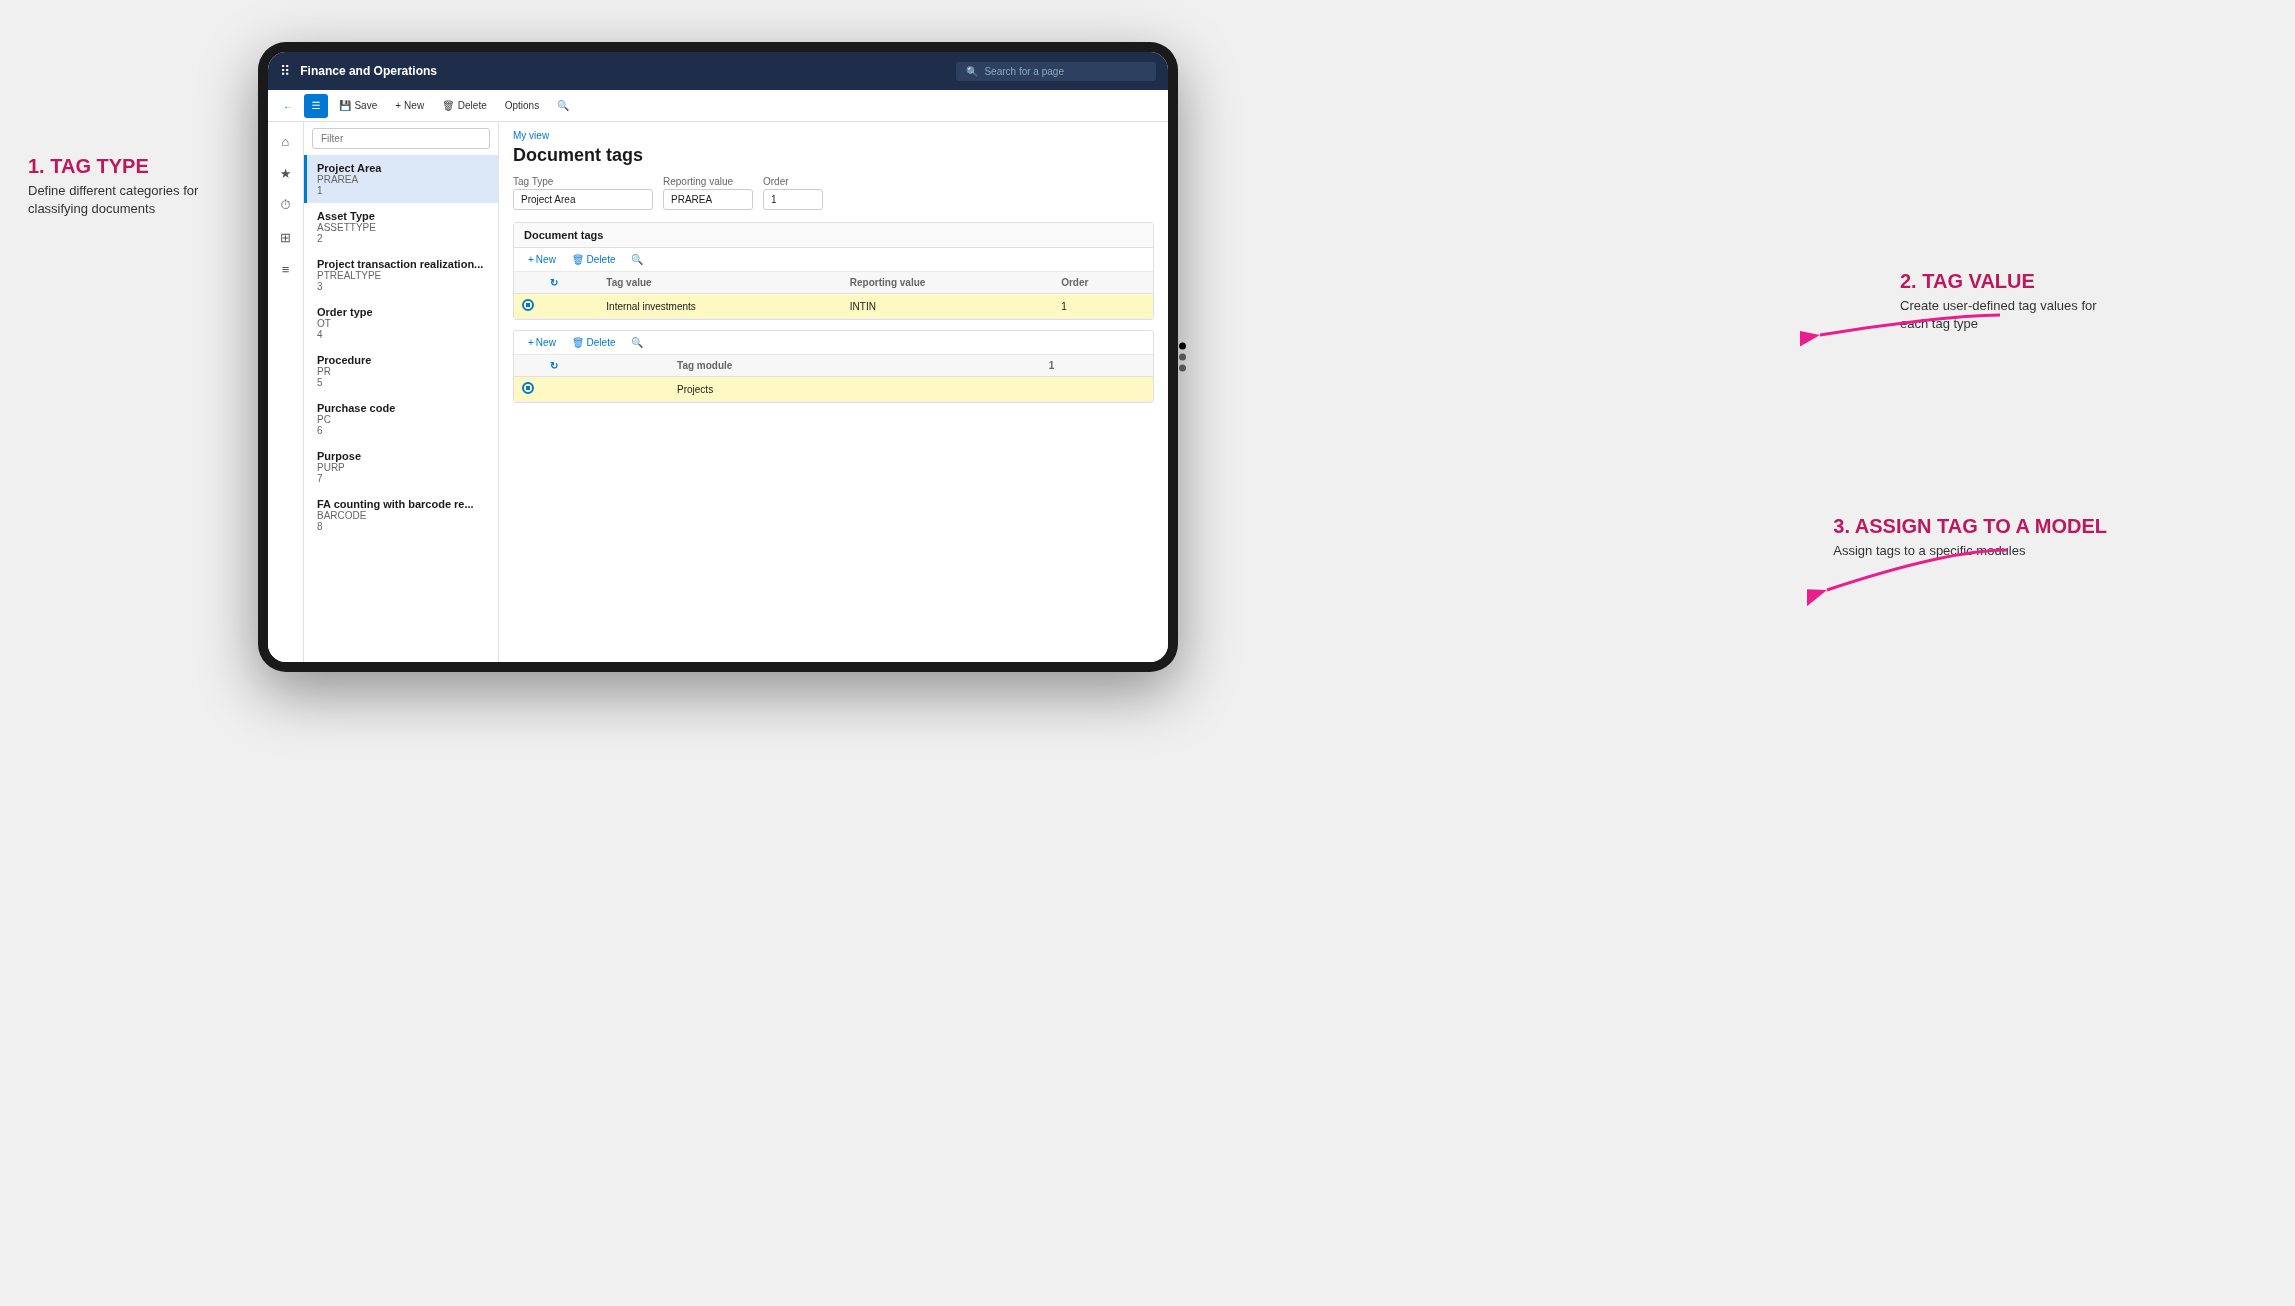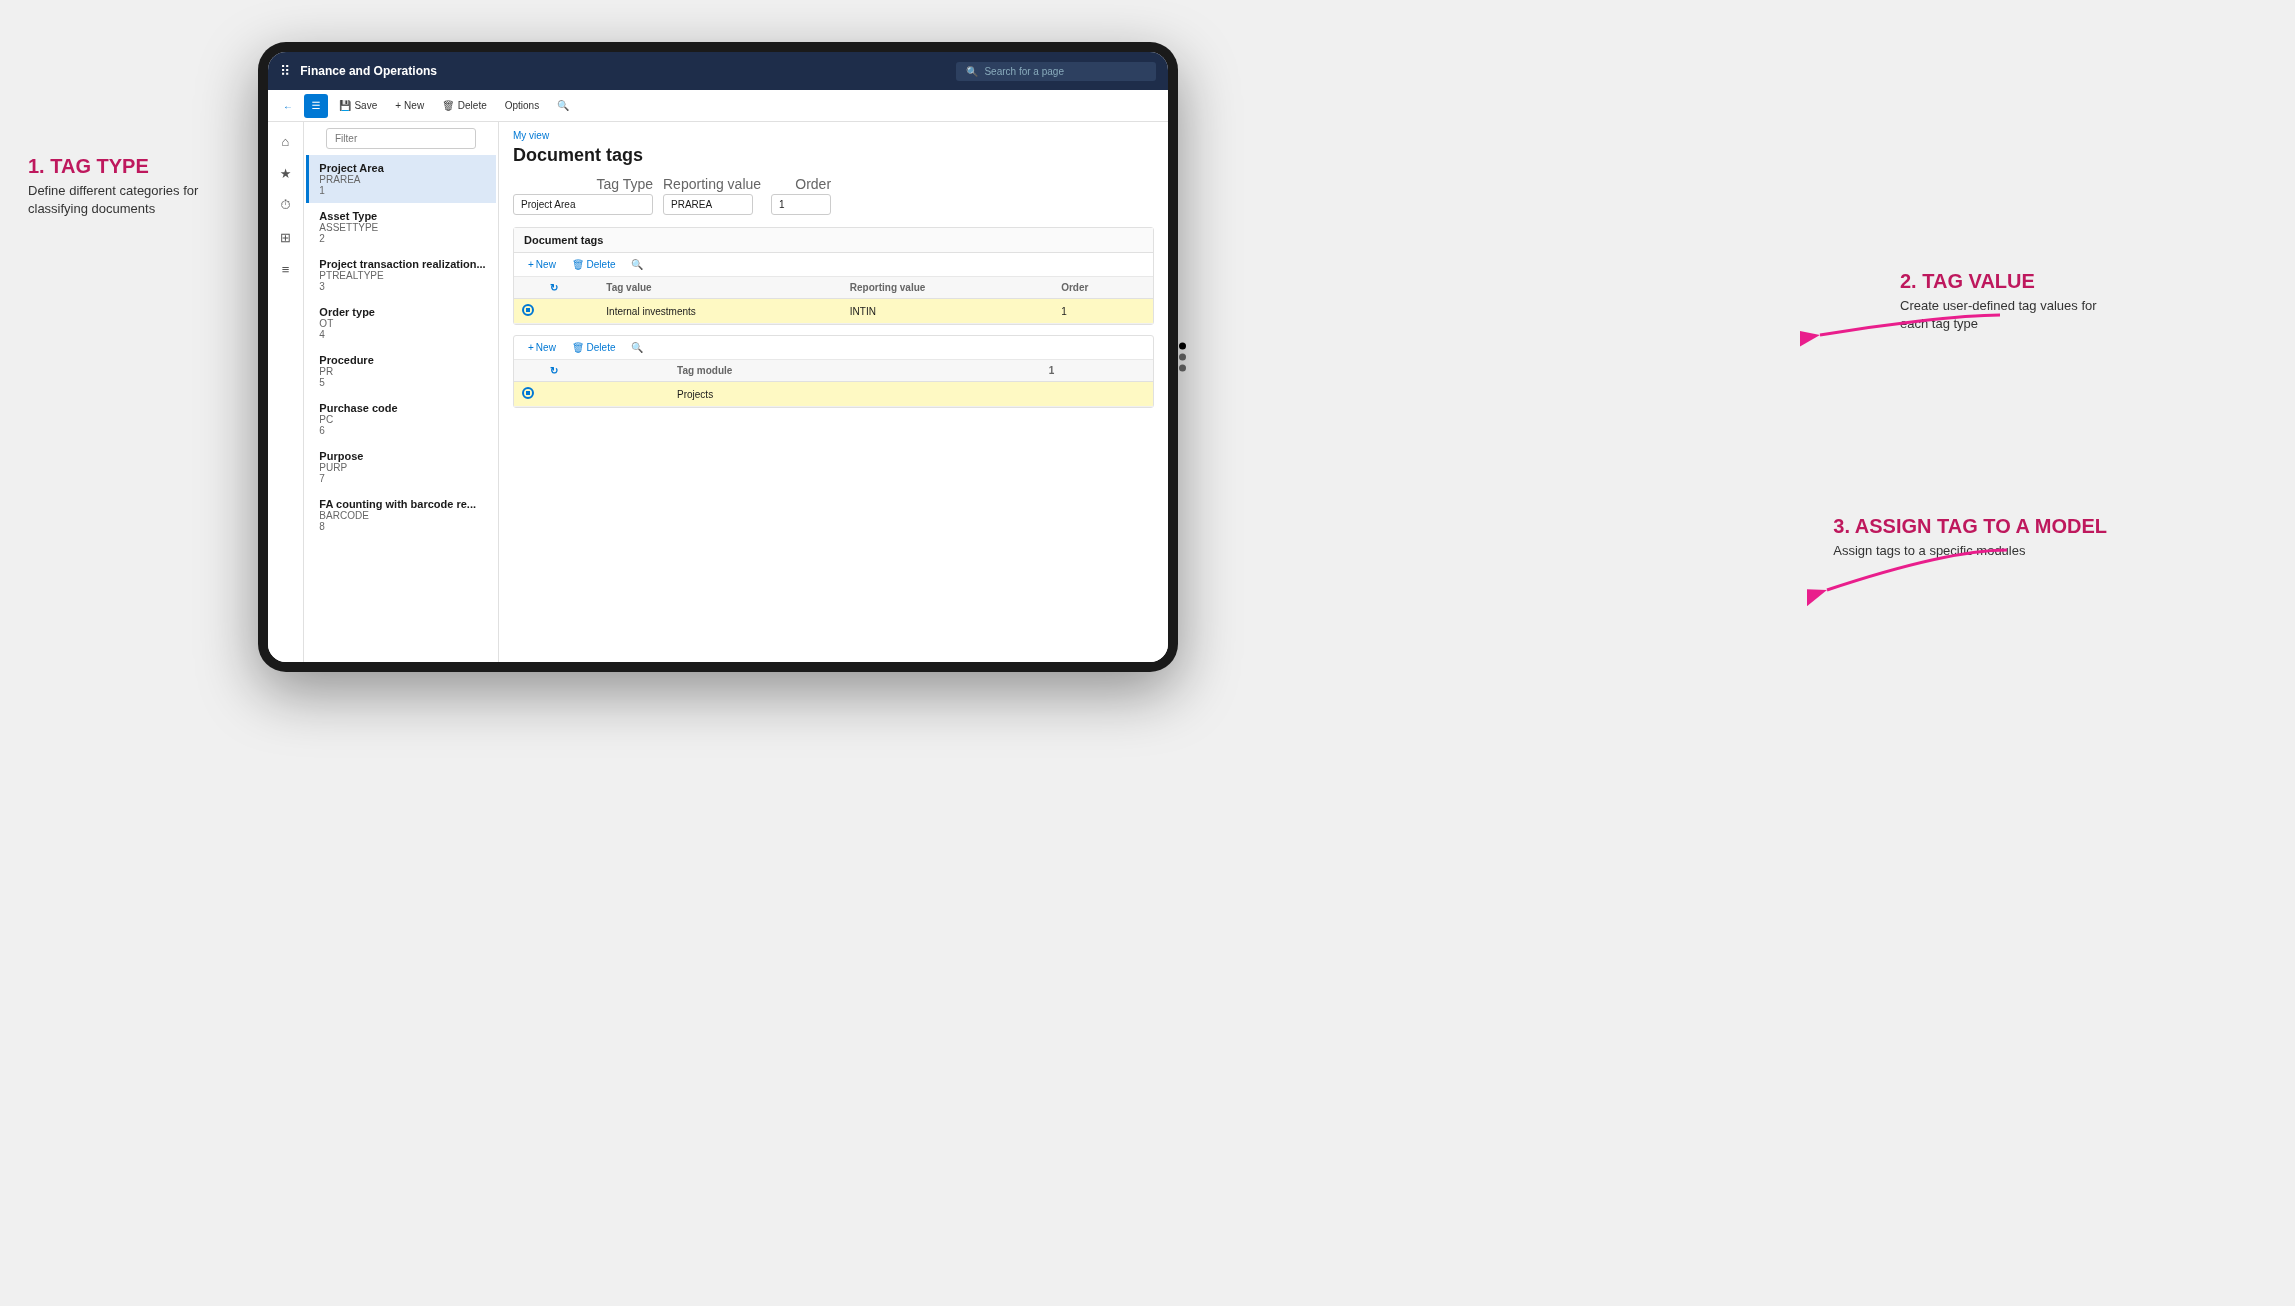--- a/index.html
+++ b/index.html
@@ -130,21 +130,20 @@
     }
 
     
     .list-panel {
       width: 195px;
       border-right: 1px solid #e0e0e0;
       display: flex;
       flex-direction: column;
       flex-shrink: 0;
       overflow: hidden;
-      align-items: center;
     }
 
     .filter-input {
       margin: 6px 8px;
       padding: 4px 8px;
       border: 1px solid #ccc;
       border-radius: 3px;
       font-size: 10px;
       color: #888;
     }
@@ -210,23 +209,22 @@
       margin-bottom: 12px;
     }
 
     .form-group {
       display: flex;
       flex-direction: column;
       gap: 2px;
     }
 
     .form-label {
-      font-size: 14px;
+      font-size: 10px;
       color: #666;
-      text-align: right;
     }
 
     .form-input {
       border: 1px solid #ccc;
       border-radius: 3px;
       padding: 4px 7px;
       font-size: 10px;
       color: #1a1a1a;
       background: #fff;
     }

